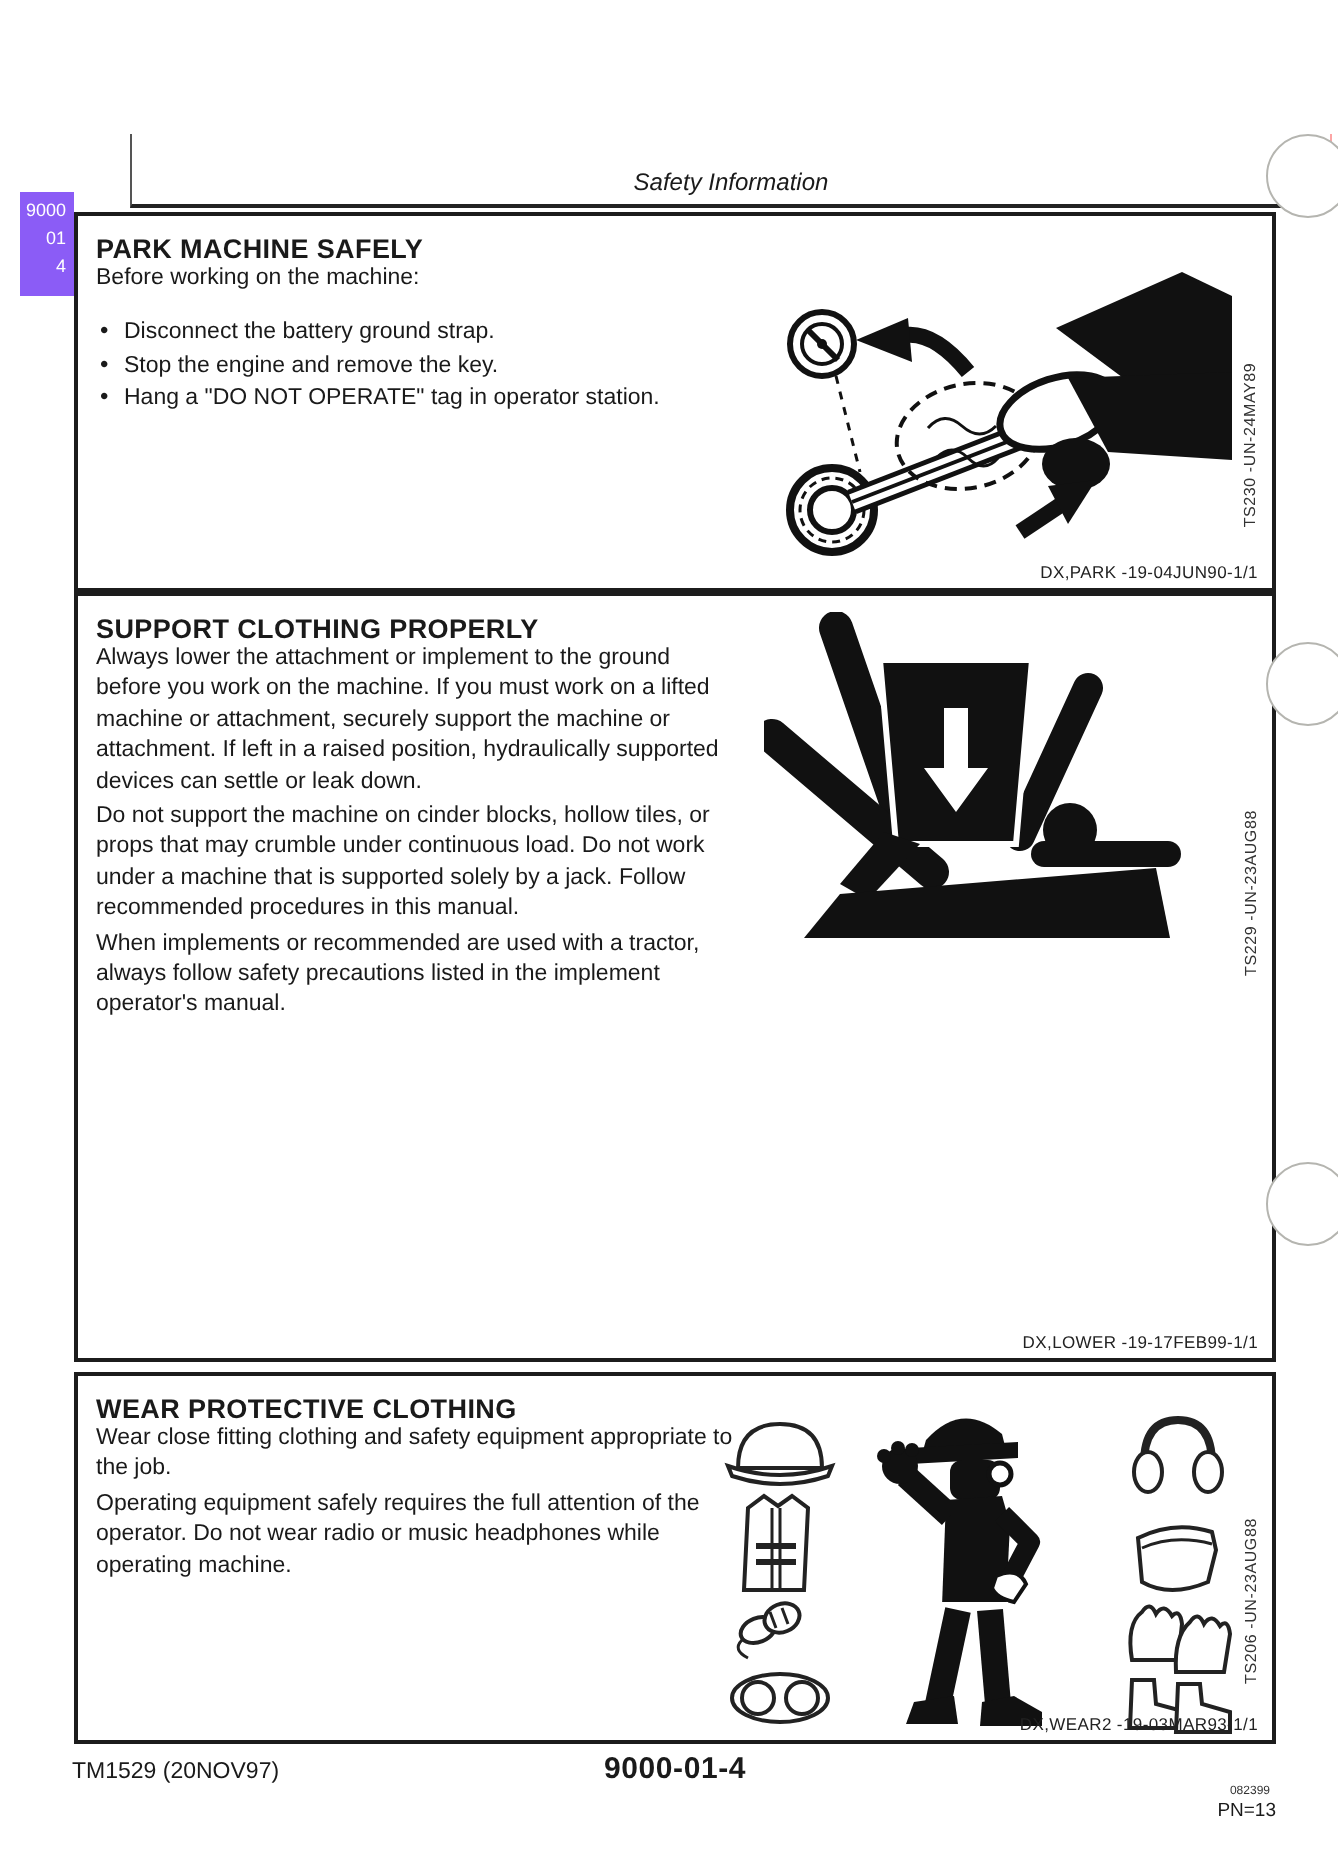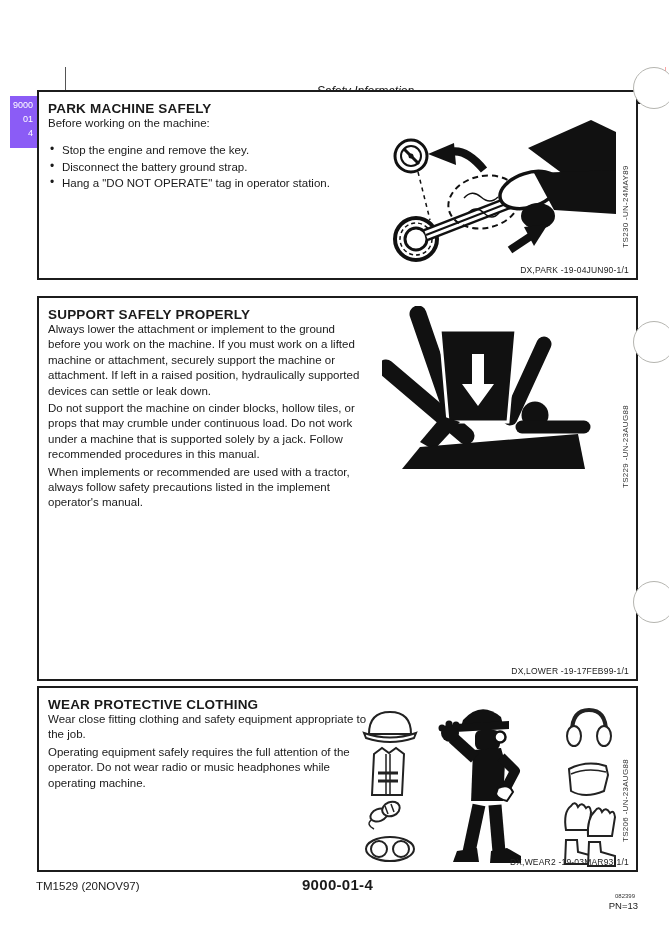--- a/index.html
+++ b/index.html
@@ -12,21 +12,21 @@
   .header-title{position:absolute;left:0;bottom:4px;width:100%;text-align:center;
     font-style:italic;font-size:12px;}
 
   
   .index-tab{position:absolute;left:10px;top:96px;width:27px;height:52px;background:#8b5cf6;
     color:#fff;font-size:9px;font-weight:normal;text-align:right;box-sizing:border-box;
     padding:3px 4px 0 0;line-height:1.55;z-index:4;}
 
   
   .section{position:absolute;left:37px;width:601px;border:2px solid #1c1c1c;background:#fff;box-sizing:border-box;}
-  .sec1{top:90px;height:190px;}
+  .sec1{top:106px;height:190px;}
   .sec2{top:296px;height:385px;}
   .sec3{top:686px;height:186px;}
 
   .text-col{position:absolute;left:9px;top:9px;width:322px;}
   .sec-title{font-size:13.5px;font-weight:bold;letter-spacing:.2px;}
   .body-text{font-size:11.5px;line-height:1.34;}
   .body-text + .body-text{margin-top:2px;}
   ul.bullets{list-style:none;margin:11px 0 0 0;padding:0;font-size:11.5px;line-height:1.42;}
   ul.bullets li{position:relative;padding-left:14px;}
   ul.bullets li::before{content:"\2022";position:absolute;left:2px;top:-1px;font-size:12px;}
@@ -62,22 +62,22 @@
     <div>9000</div>
     <div>01</div>
     <div>4</div>
   </div>
 
   <div class="section sec1">
     <div class="text-col">
       <div class="sec-title">PARK MACHINE SAFELY</div>
       <div class="body-text">Before working on the machine:</div>
       <ul class="bullets">
+        <li>Disconnect the battery ground strap.</li>
         <li>Stop the engine and remove the key.</li>
-        <li>Disconnect the battery ground strap.</li>
         <li>Hang a "DO NOT OPERATE" tag in operator station.</li>
       </ul>
     </div>
 
     <div class="figure" style="left:327px;top:26px;">
       <svg width="250" height="150" viewBox="0 0 250 150">
 
         <g>
           <circle cx="45" cy="38" r="16" fill="#fff" stroke="#111" stroke-width="3"></circle>
           <circle cx="45" cy="38" r="10" fill="none" stroke="#111" stroke-width="2"></circle>
@@ -122,21 +122,21 @@
           <polygon points="182,106 158,109 168,128" fill="#111"></polygon>
         </g>
       </svg>
     </div>
     <div class="fig-id" style="left:545px;top:110px;">TS230  -UN-24MAY89</div>
     <div class="fig-caption">DX,PARK  -19-04JUN90-1/1</div>
   </div>
 
   <div class="section sec2">
     <div class="text-col">
-      <div class="sec-title">SUPPORT SAFELY PROPERLY</div>
+      <div class="sec-title">SUPPORT CLOTHING PROPERLY</div>
       <div class="body-text">Always lower the attachment or implement to the ground before you work on the machine. If you must work on a lifted machine or attachment, securely support the machine or attachment. If left in a raised position, hydraulically supported devices can settle or leak down.</div>
       <div class="body-text">Do not support the machine on cinder blocks, hollow tiles, or props that may crumble under continuous load. Do not work under a machine that is supported solely by a jack. Follow recommended procedures in this manual.</div>
       <div class="body-text">When implements or recommended are used with a tractor, always follow safety precautions listed in the implement operator's manual.</div>
     </div>
 
     <div class="figure" style="left:343px;top:8px;">
       <svg width="230" height="180" viewBox="0 0 230 180">
         <g>
           <path d="M36,8 L74,118" stroke="#111" stroke-width="17" stroke-linecap="round"></path>
           <path d="M4,62 L84,130" stroke="#111" stroke-width="17" stroke-linecap="round"></path>

